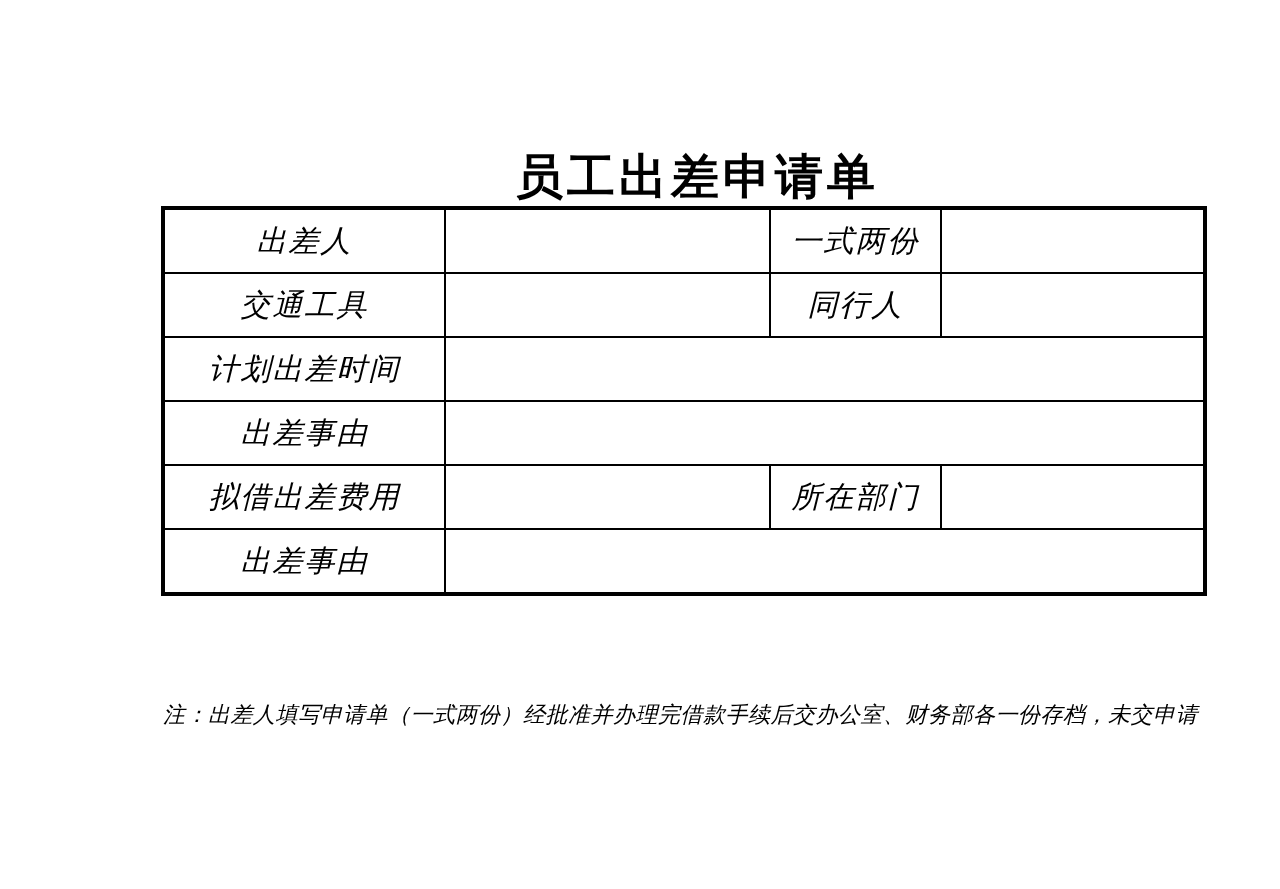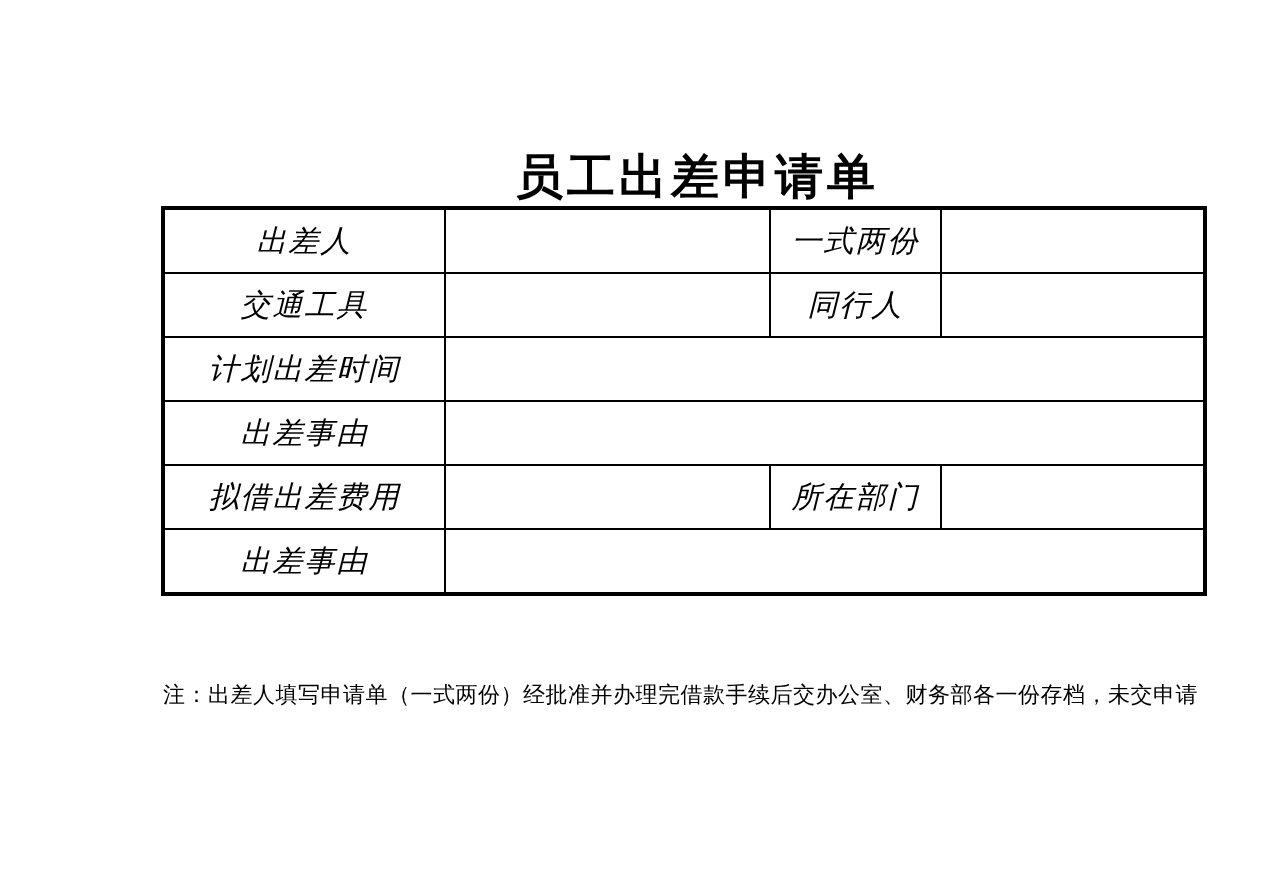--- a/index.html
+++ b/index.html
@@ -51,25 +51,26 @@
     text-align: center;
     letter-spacing: 2px;
     white-space: nowrap;
   }
   td.val {
     background: #ffffff;
   }
   .form-note {
     position: absolute;
     left: 163px;
-    top: 680px;
+    top: 700px;
     width: 1060px;
     font-size: 22px;
     line-height: 29px;
     letter-spacing: 0.5px;
+    font-style: italic;
   }
 </style>
 </head>
 <body>
 
 <div class="sheet">
 
   <h1 class="form-title">员工出差申请单</h1>
 
   <table class="form-table">

